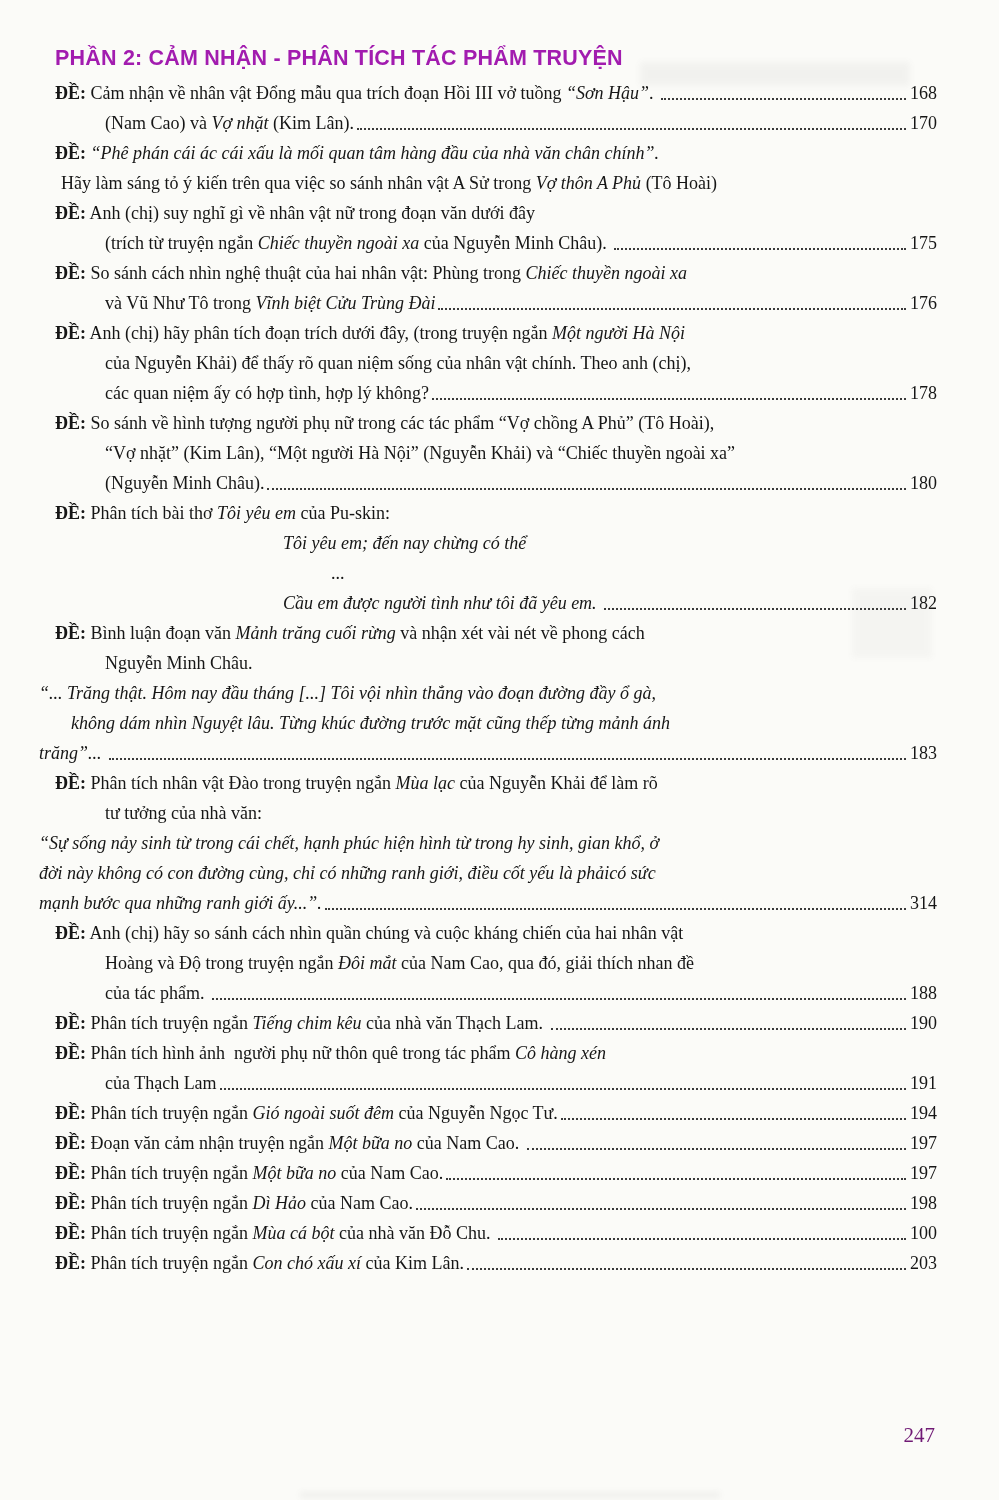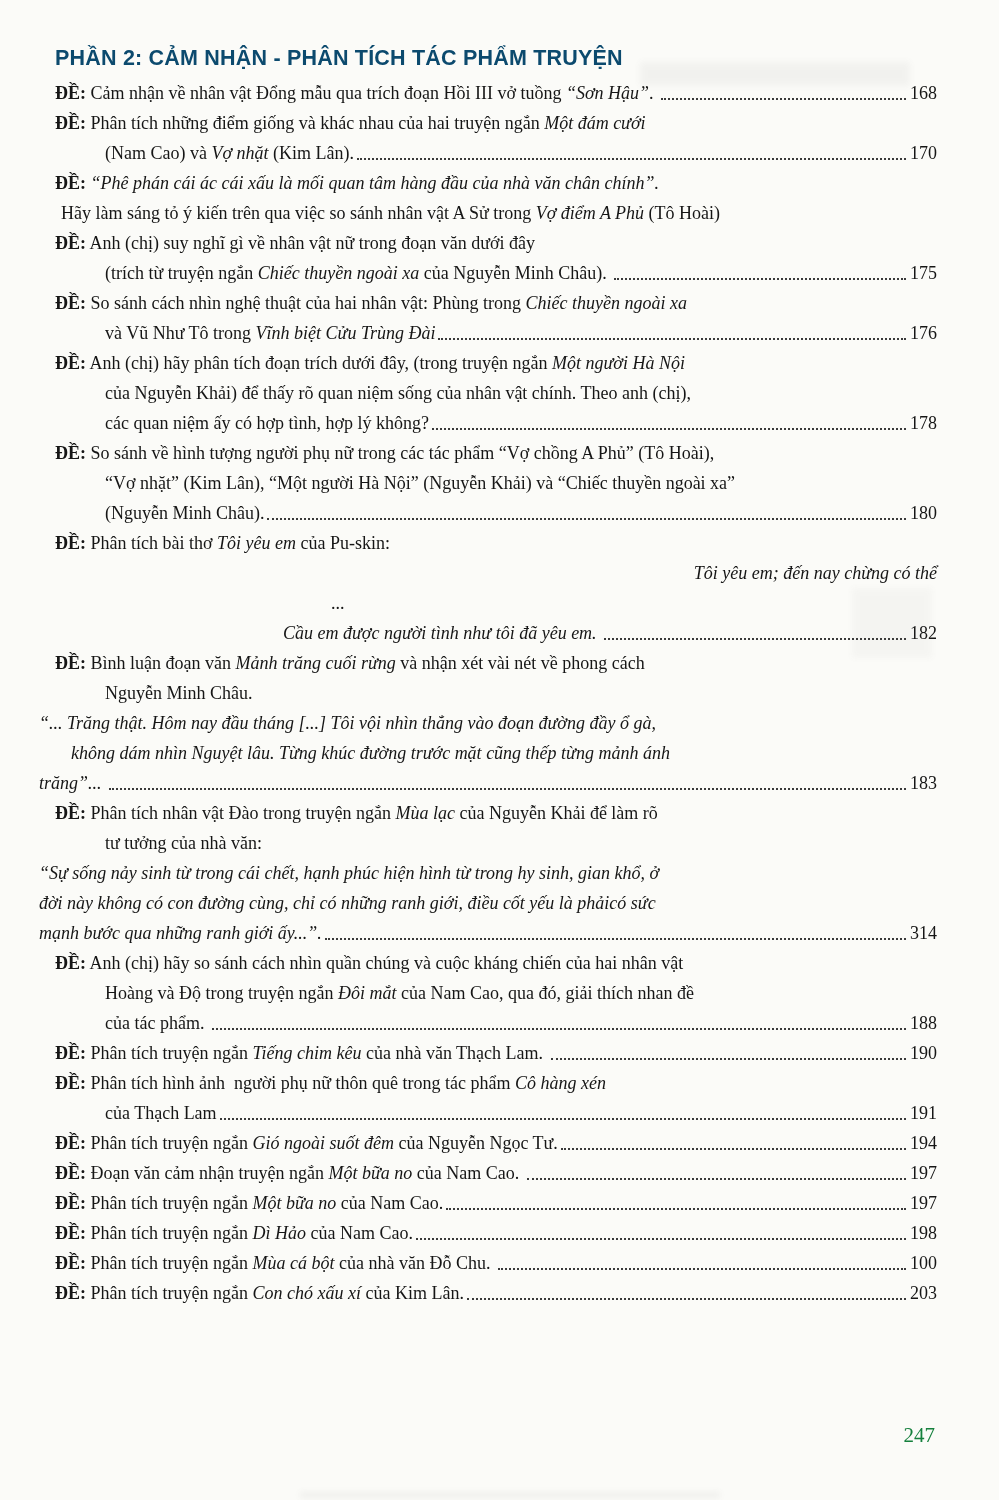--- a/index.html
+++ b/index.html
@@ -15,51 +15,51 @@
     width:999px; height:1500px;
     box-sizing:border-box;
     padding:46px 62px 0 55px;
   }
   .header {
     font-family:"Liberation Sans", sans-serif;
     font-weight:bold;
     font-size:21.5px;
     letter-spacing:.2px;
     margin:0 0 7px 0;
-    color:#0c4a6e;
+    color:#a21caf;
   }
   .toc { font-size:18px; line-height:30px; }
   .entry { }
   .ln { display:flex; align-items:baseline; }
   .txt { white-space:pre-wrap; }
   .seg-b { font-weight:bold; }
   .seg-i { font-style:italic; }
   .seg-n { }
   
   .ln-f  { }                                   
   .ln-c  { padding-left:50px; }                
   .ln-b  { padding-left:6px; }                 
   .ln-q  { margin-left:-16px; }                
   .ln-q2 { margin-left:-16px; padding-left:32px; } 
-  .ln-p  { padding-left:228px;justify-content:flex-end; }               
+  .ln-p  { padding-left:228px; }               
   .ln-d  { padding-left:276px; }               
   .leader {
     flex:1 1 auto;
     min-width:12px;
     border-bottom:2px dotted #3a3a3a;
     align-self:flex-end;
     margin:0 4px 8px 3px;
     height:1px;
   }
   .pg { white-space:nowrap; }
   .folio {
     position:absolute;
     right:64px; bottom:52px;
     font-size:21px;
-    color:#15803d;
+    color:#701a75;
   }
   .ghost {
     position:absolute;
     background:#6a6a66;
     filter:blur(3px);
     pointer-events:none;
   }
   .ghost-1 { left:640px; top:62px;  width:270px; height:24px; opacity:.06; }
   .ghost-2 { left:852px; top:588px; width:80px;  height:70px; opacity:.04; }
   .ghost-3 { left:300px; bottom:2px; width:420px; height:6px; opacity:.08; }
@@ -76,35 +76,32 @@
 
   <div class="toc" id="toc">
       <div class="entry">
         <div class="ln ln-f">
           <span class="txt"><span class="seg-b">ĐỀ:</span><span class="seg-n"> Cảm nhận về nhân vật Đổng mẫu qua trích đoạn Hồi III vở tuồng </span><span class="seg-i">“Sơn Hậu”</span><span class="seg-n">. </span></span>
           <span class="leader"></span>
           <span class="pg">168</span>
         </div>
       </div>
       <div class="entry">
-        <div class="ln ln-f">
-          <span class="txt"><span class="seg-b">ĐỀ:</span><span class="seg-n"> Phân tích những điểm giống và khác nhau của hai truyện ngắn </span><span class="seg-i">Một đám cưới</span></span>
-        </div>
         <div class="ln ln-c">
           <span class="txt"><span class="seg-n">(Nam Cao) và </span><span class="seg-i">Vợ nhặt</span><span class="seg-n"> (Kim Lân).</span></span>
           <span class="leader"></span>
           <span class="pg">170</span>
         </div>
       </div>
       <div class="entry">
         <div class="ln ln-f">
           <span class="txt"><span class="seg-b">ĐỀ:</span><span class="seg-n"> </span><span class="seg-i">“Phê phán cái ác cái xấu là mối quan tâm hàng đầu của nhà văn chân chính”.</span></span>
         </div>
         <div class="ln ln-b">
-          <span class="txt"><span class="seg-n">Hãy làm sáng tỏ ý kiến trên qua việc so sánh nhân vật A Sử trong </span><span class="seg-i">Vợ điểm A Phủ</span><span class="seg-n"> (Tô Hoài)</span></span>
+          <span class="txt"><span class="seg-n">Hãy làm sáng tỏ ý kiến trên qua việc so sánh nhân vật A Sử trong </span><span class="seg-i">Vợ thôn A Phủ</span><span class="seg-n"> (Tô Hoài)</span></span>
         </div>
       </div>
       <div class="entry">
         <div class="ln ln-f">
           <span class="txt"><span class="seg-b">ĐỀ:</span><span class="seg-n"> Anh (chị) suy nghĩ gì về nhân vật nữ trong đoạn văn dưới đây</span></span>
         </div>
         <div class="ln ln-c">
           <span class="txt"><span class="seg-n">(trích từ truyện ngắn </span><span class="seg-i">Chiếc thuyền ngoài xa</span><span class="seg-n"> của Nguyễn Minh Châu). </span></span>
           <span class="leader"></span>
           <span class="pg">175</span>

